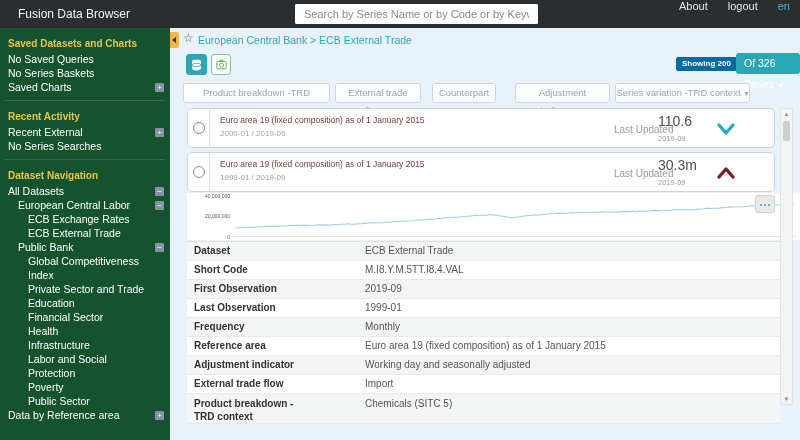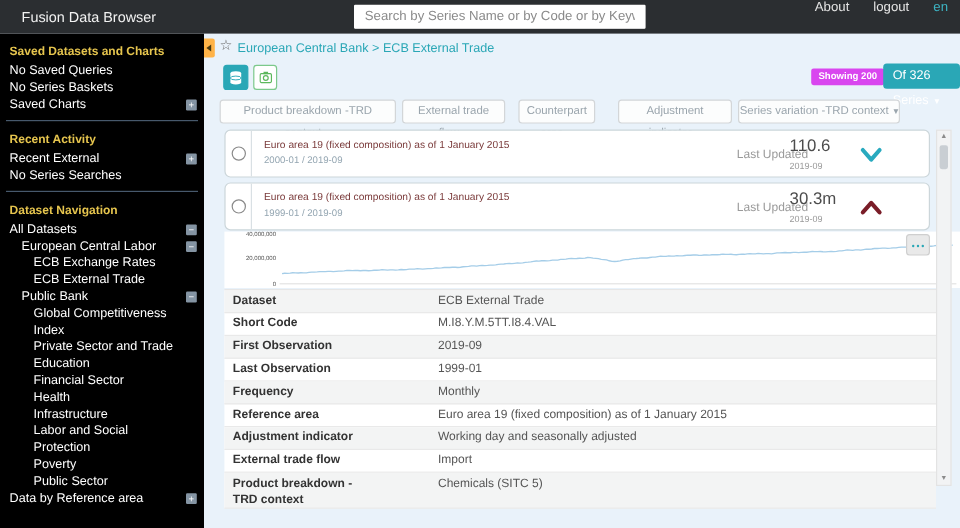--- a/index.html
+++ b/index.html
@@ -8,40 +8,40 @@
 
   
   .topbar { position:absolute; left:0; top:0; width:800px; height:28px; background:#2b2e31; z-index:30; }
   .brand { position:absolute; left:18px; top:0; line-height:28px; font-size:12px; color:#f2f2f2; }
   .search-input { position:absolute; left:295px; top:4px; width:243px; height:20px; border:1px solid #fff; border-radius:1px; font-size:11px; padding:0 8px; color:#333; font-family:"Liberation Sans",sans-serif; }
   .search-input::placeholder { color:#8a8a8a; }
   .top-links { position:absolute; right:10px; top:0; height:28px; display:flex; gap:20px; font-size:11px; color:#e4e4e4; }
   .top-links .lang { color:#3db5c4; }
 
   
-  .sidebar { position:absolute; left:0; top:28px; width:170px; height:412px; background:#000000; padding-top:6px; z-index:20; }
+  .sidebar { position:absolute; left:0; top:28px; width:170px; height:412px; background:#14532d; padding-top:6px; z-index:20; }
   .s-head { font-size:10px; font-weight:bold; color:#e6c54e; padding:3px 8px 2px 8px; line-height:13px; }
   .s-item { position:relative; font-size:10.5px; color:#ffffff; line-height:14px; padding:0 20px 0 8px; cursor:default; }
   .s-item.ind1 { padding-left:18px; }
   .s-item.ind2 { padding-left:28px; }
   .tog { position:absolute; right:6px; top:2.5px; width:9px; height:9px; background:#8494a3; color:#fff; font-size:8px; line-height:9px; text-align:center; border-radius:1px; }
   .s-div { border-top:1px solid #47596c; margin:6px 5px; }
 
   
   .main { position:absolute; left:170px; top:28px; right:0; bottom:0; }
   .collapse-tab { position:absolute; left:0; top:4px; width:9px; height:16px; background:#ffb347; border-radius:0 2px 2px 0; }
   .collapse-tab .tri { position:absolute; left:2px; top:5px; width:0; height:0; border-top:3px solid transparent; border-bottom:3px solid transparent; border-right:4px solid #4a3a10; }
   .star { position:absolute; left:13px; top:3px; font-size:12px; color:#6b6b6b; }
   .breadcrumb { position:absolute; left:28px; top:6px; font-size:10.5px; color:#2aa7b6; }
 
   .sq-btn { position:absolute; top:26px; width:21px; height:21px; border-radius:3px; display:flex; align-items:center; justify-content:center; }
   .btn-db { left:16px; background:#2aa7b6; border:1px solid #2aa7b6; }
   .btn-cam { left:41px; width:20px; background:#fff; border:1px solid #7cc98b; }
 
-  .showing-badge { position:absolute; left:506px; top:29px; height:14px; line-height:14px; padding:0 6px; background:#d946ef; border-radius:2px; color:#fff; font-size:8px; font-weight:bold; }
+  .showing-badge { position:absolute; left:506px; top:29px; height:14px; line-height:14px; padding:0 6px; background:#0369a1; border-radius:2px; color:#fff; font-size:8px; font-weight:bold; }
   .of-series-btn { position:absolute; left:566px; top:25px; height:21px; line-height:21px; padding:0 8px; background:#2aa7b6; border-radius:3px; color:#fff; font-size:10.5px; }
   .of-series-btn .crt { font-size:8px; margin-left:5px; }
 
   .filter-btn { position:absolute; top:55px; height:20px; border:1px solid #d3d6d8; border-radius:3px; background:#fcfdfd; color:#9aa5ad; font-size:9.5px; line-height:18px; text-align:center; }
   .filter-btn .crt { font-size:8px; margin-left:4px; color:#9aa5ad; }
 
   
   .card { position:absolute; left:17px; width:588px; height:40px; background:#fff; border:1px solid #ccd6da; border-radius:5px; }
   .radio-cell { position:absolute; left:0; top:0; bottom:0; width:22px; border-right:1px solid #d9e0e4; }
   .radio { position:absolute; left:5px; top:13px; width:12px; height:12px; border:1.5px solid #8a8a8a; border-radius:50%; background:#fff; }

